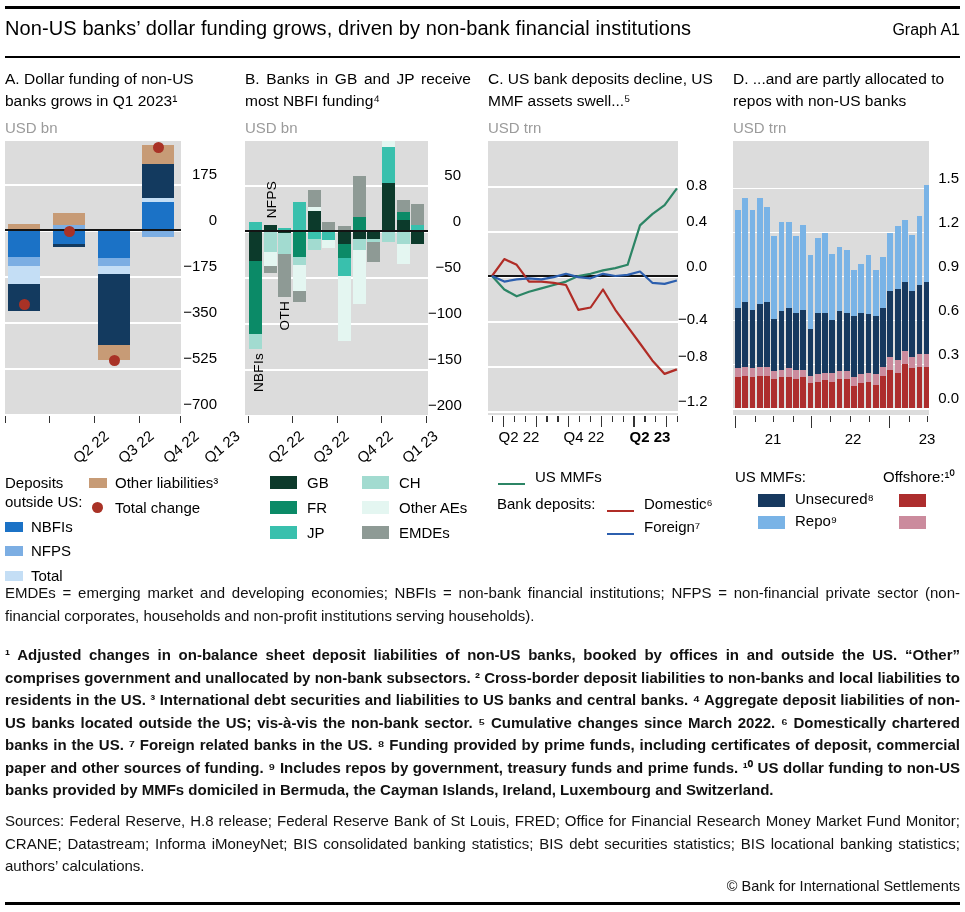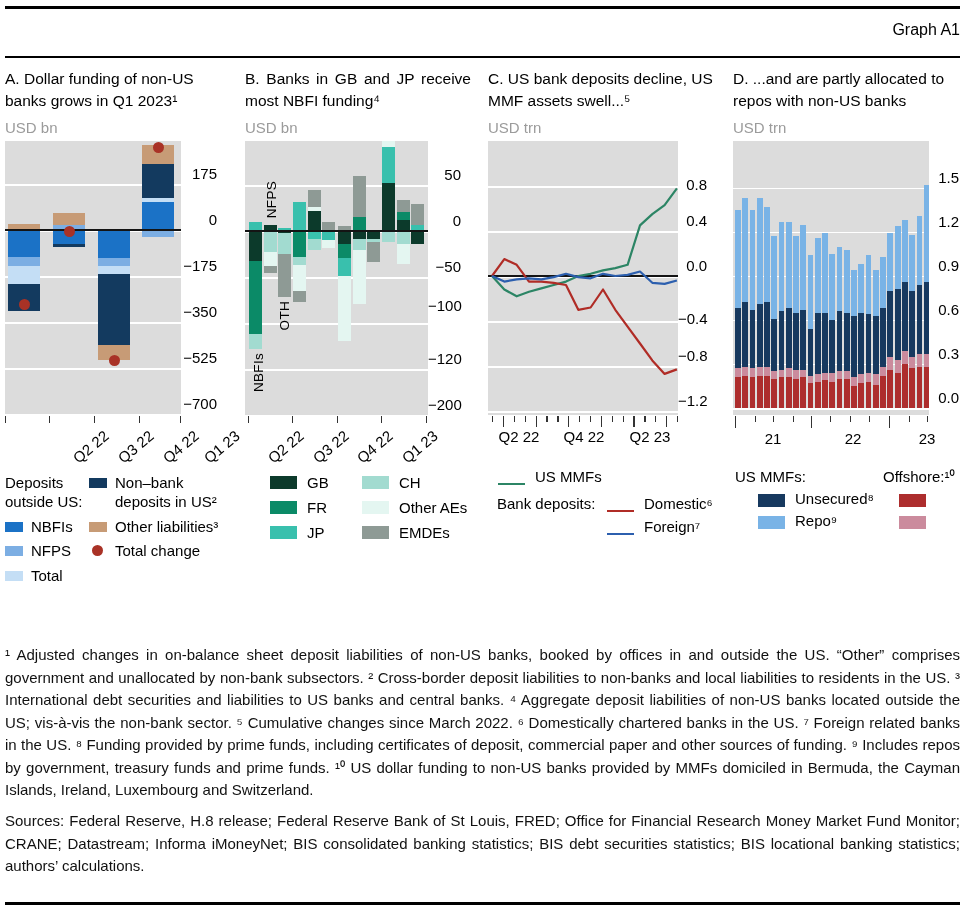--- a/index.html
+++ b/index.html
@@ -32,30 +32,31 @@
   .lg-col{position:absolute;}
   .lg-row{display:flex;align-items:flex-start;margin-bottom:6px;}
   .swatch{flex:0 0 auto;display:inline-block;}
   .sw-a{width:18px;height:10px;margin:4px 8px 0 0;}
   .sw-b{width:27px;height:13px;margin:2px 10px 0 0;}
   .sw-dot{width:11px;height:11px;border-radius:50%;margin:3px 12px 0 3px;}
   .sw-line{width:27px;height:2.4px;margin:8px 9px 0 0;}
   .lg-abs{position:absolute;white-space:nowrap;}
   .fn{position:absolute;left:5px;width:955px;font-size:15px;line-height:1.5;text-align:justify;margin:0;color:#111;}
   #fn-defs{top:582px;}
-  #fn-notes{top:644px;}
+  #fn-notes{top:644px;font-weight:bold;}
   #fn-sources{top:810px;}
   #copyright{position:absolute;right:5px;top:878px;font-size:14.5px;color:#111;}
   svg{display:block;}
 </style>
 </head>
 <body>
 
 <div id="page">
   <div class="rule" id="rule-top"></div>
+  <div id="page-title">Non-US banks’ dollar funding grows, driven by non-bank financial institutions</div>
   <div id="graph-label">Graph A1</div>
   <div class="rule" id="rule-mid"></div>
 
   <div class="panel" id="panel-a">
     <div class="ptitle">A. Dollar funding of non-US banks grows in Q1 2023¹</div>
     <div class="unit">USD bn</div>
     <div class="plot" id="plot-a" style="width: 176px;">
         <div class="grid" style="top: 43px;"></div>
         <div class="grid" style="top: 89px;"></div>
         <div class="grid" style="top: 135px;"></div>
@@ -116,24 +117,20 @@
           <div class="lg-row">
             <div class="swatch sw-a" style="background: rgb(124, 174, 227);"></div>
             <div>NFPS</div>
           </div>
           <div class="lg-row">
             <div class="swatch sw-a" style="background: rgb(196, 222, 245);"></div>
             <div>Total</div>
           </div>
         </div>
         <div class="lg-col" style="left: 84px; top: 8px; width: 146px;">
-          <div class="lg-row">
-            <div class="swatch sw-a" style="background: rgb(19, 58, 95);"></div>
-            <div>Non–bank deposits in US²</div>
-          </div>
           <div class="lg-row">
             <div class="swatch sw-a" style="background: rgb(199, 155, 118);"></div>
             <div>Other liabilities³</div>
           </div>
           <div class="lg-row">
             <div class="swatch sw-dot" style="background: rgb(169, 50, 38);"></div>
             <div>Total change</div>
           </div>
         </div>
       </div>
@@ -200,22 +197,22 @@
         <div class="barseg" style="left: 166px; width: 13px; top: 83.56px; height: 6.44px; background: rgb(57, 192, 173);"></div>
         <div class="barseg" style="left: 166px; width: 13px; top: 63.32px; height: 20.24px; background: rgb(142, 154, 149);"></div>
         <div class="vlabel" style="left: 6px; top: 212px;">NBFIs</div>
         <div class="vlabel" style="left: 19px; bottom: 197px;">NFPS</div>
         <div class="vlabel" style="left: 32px; top: 160px;">OTH</div>
       </div>
     <div class="ylabels" id="yl-b" style="left: 183px; width: 33px;">
         <div class="ylab" style="top: 25px;">50</div>
         <div class="ylab" style="top: 71px;">0</div>
         <div class="ylab" style="top: 117px;">−50</div>
-        <div class="ylab" style="top: 156px;">−100</div>
-        <div class="ylab" style="top: 209px;">−120</div>
+        <div class="ylab" style="top: 163px;">−100</div>
+        <div class="ylab" style="top: 209px;">−150</div>
         <div class="ylab" style="top: 255px;">−200</div>
       </div>
     <div class="xaxis" id="xa-b">
         <div class="tick" style="left: 3px; height: 7px;"></div>
         <div class="tick" style="left: 47px; height: 7px;"></div>
         <div class="tick" style="left: 92px; height: 7px;"></div>
         <div class="tick" style="left: 136px; height: 7px;"></div>
         <div class="tick" style="left: 181px; height: 7px;"></div>
         <div class="rlab" style="right: 181px;">Q2 22</div>
         <div class="rlab" style="right: 136px;">Q3 22</div>
@@ -293,21 +290,21 @@
         <div class="tick" style="left: 112.8px; height: 11px;"></div>
         <div class="tick" style="left: 123.68px; height: 6px;"></div>
         <div class="tick" style="left: 134.56px; height: 6px;"></div>
         <div class="tick" style="left: 145.44px; height: 11px;"></div>
         <div class="tick" style="left: 156.32px; height: 6px;"></div>
         <div class="tick" style="left: 167.2px; height: 6px;"></div>
         <div class="tick" style="left: 178.08px; height: 11px;"></div>
         <div class="tick" style="left: 188.96px; height: 6px;"></div>
         <div class="clab" style="left: 31px;">Q2 22</div>
         <div class="clab" style="left: 96px;">Q4 22</div>
-        <div class="clab" style="left: 162px;">Q2 23</div>
+        <div class="clab" style="left: 162px; font-weight: bold;">Q2 23</div>
       </div>
     <div class="legend" id="leg-c">
         <div class="lg-abs swatch sw-line" style="left: 10px; top: 9px; background: rgb(44, 133, 101);"></div>
         <div class="lg-abs" style="left: 47px; top: 2px;">US MMFs</div>
         <div class="lg-abs" style="left: 9px; top: 29px;">Bank deposits:</div>
         <div class="lg-abs swatch sw-line" style="left: 119px; top: 36px; background: rgb(176, 44, 38);"></div>
         <div class="lg-abs" style="left: 156px; top: 29px;">Domestic⁶</div>
         <div class="lg-abs swatch sw-line" style="left: 119px; top: 59px; background: rgb(44, 95, 174);"></div>
         <div class="lg-abs" style="left: 156px; top: 52px;">Foreign⁷</div>
       </div>
@@ -461,16 +458,18 @@
         <div class="lg-abs" style="left: 150px; top: 2px;">Offshore:¹⁰</div>
         <div class="lg-abs swatch sw-b" style="left: 25px; top: 26px; background: rgb(23, 57, 95);"></div>
         <div class="lg-abs" style="left: 62px; top: 24px;">Unsecured⁸</div>
         <div class="lg-abs swatch sw-b" style="left: 166px; top: 26px; background: rgb(173, 45, 45);"></div>
         <div class="lg-abs swatch sw-b" style="left: 25px; top: 48px; background: rgb(121, 179, 230);"></div>
         <div class="lg-abs" style="left: 62px; top: 46px;">Repo⁹</div>
         <div class="lg-abs swatch sw-b" style="left: 166px; top: 48px; background: rgb(203, 139, 157);"></div>
       </div>
   </div>
 
+  <p class="fn" id="fn-defs">EMDEs = emerging market and developing economies; NBFIs = non-bank financial institutions; NFPS = non-financial private sector (non-financial corporates, households and non-profit institutions serving households).</p>
   <p class="fn" id="fn-notes">¹  Adjusted changes in on-balance sheet deposit liabilities of non-US banks, booked by offices in and outside the US. “Other” comprises government and unallocated by non-bank subsectors.   ²  Cross-border deposit liabilities to non-banks and local liabilities to residents in the US.   ³  International debt securities and liabilities to US banks and central banks.   ⁴  Aggregate deposit liabilities of non-US banks located outside the US; vis-à-vis the non-bank sector.   ⁵  Cumulative changes since March 2022.   ⁶  Domestically chartered banks in the US.   ⁷  Foreign related banks in the US.   ⁸  Funding provided by prime funds, including certificates of deposit, commercial paper and other sources of funding.   ⁹  Includes repos by government, treasury funds and prime funds.   ¹⁰  US dollar funding to non-US banks provided by MMFs domiciled in Bermuda, the Cayman Islands, Ireland, Luxembourg and Switzerland.</p>
   <p class="fn" id="fn-sources">Sources: Federal Reserve, H.8 release; Federal Reserve Bank of St Louis, FRED; Office for Financial Research Money Market Fund Monitor; CRANE; Datastream; Informa iMoneyNet; BIS consolidated banking statistics; BIS debt securities statistics; BIS locational banking statistics; authors’ calculations.</p>
+  <div id="copyright">© Bank for International Settlements</div>
   <div class="rule" id="rule-bottom"></div>
 </div>
 
 </body></html>

